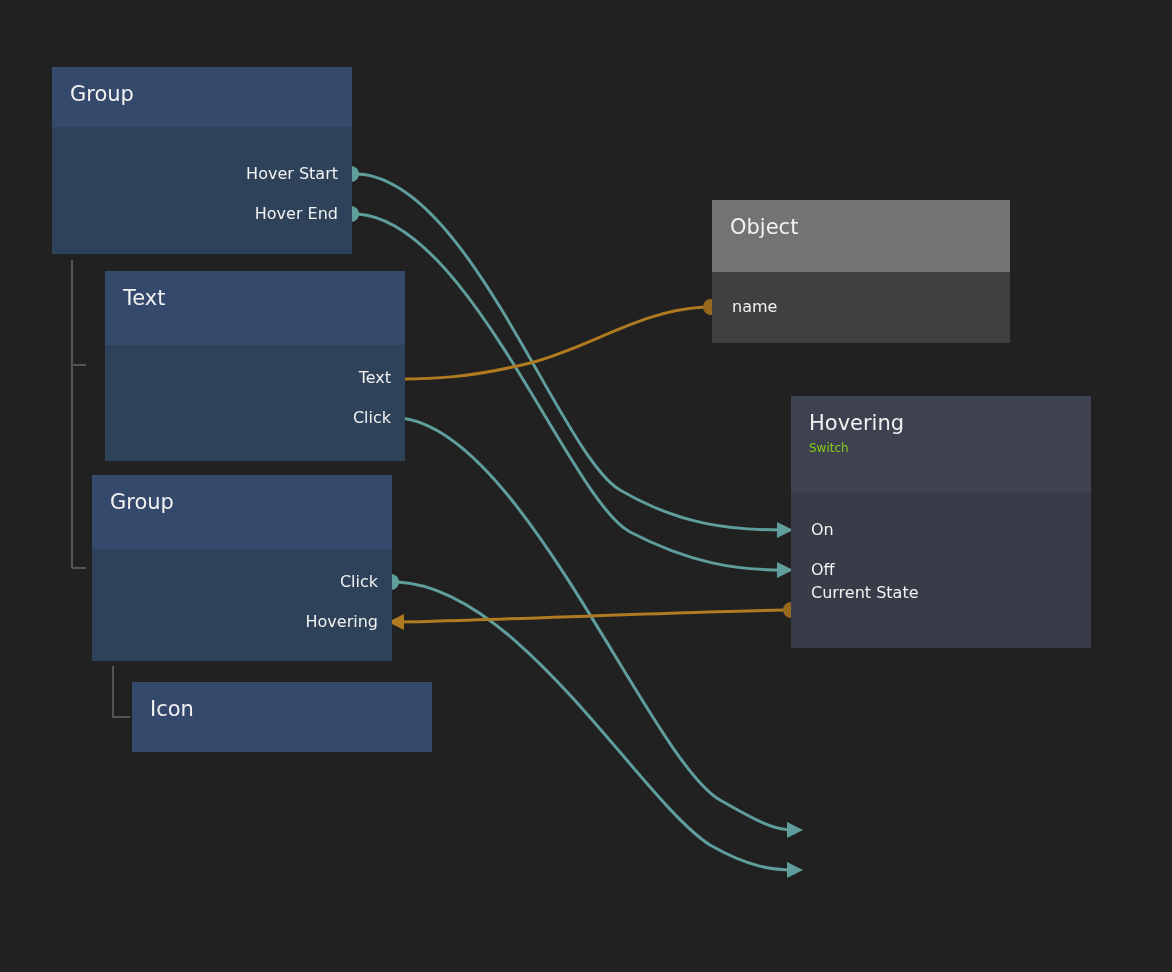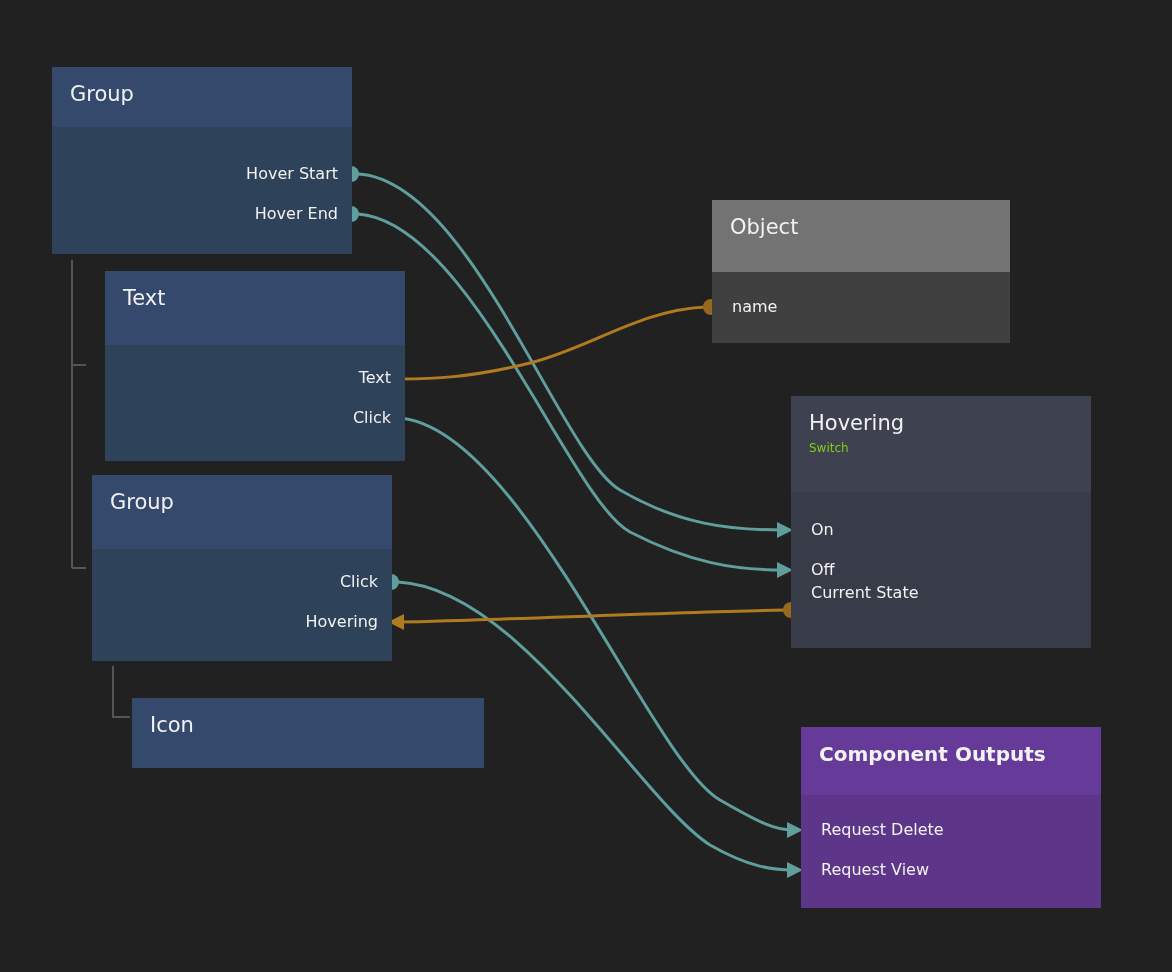--- a/index.html
+++ b/index.html
@@ -150,21 +150,21 @@
     </div>
     <div class="node n-blue" style="left: 92px; top: 475px; width: 300px; height: 186px;">
       <div class="node-header" style="height: 74px;">
         <div class="node-title">Group</div>
       </div>
       <div class="node-body" style="height: 112px;">
         <div class="port out" style="top: 20px;">Click</div>
         <div class="port out" style="top: 60px;">Hovering</div>
       </div>
     </div>
-    <div class="node n-blue" style="left: 132px; top: 682px; width: 352px; height: 70px; margin-top: 16px;">
+    <div class="node n-blue" style="left: 132px; top: 682px; width: 300px; height: 70px;">
       <div class="node-header" style="height: 70px;">
         <div class="node-title">Icon</div>
       </div>
       <div class="node-body" style="height: 0px;"></div>
     </div>
     <div class="node n-olive" style="left: 712px; top: 200px; width: 298px; height: 143px;">
       <div class="node-header" style="height: 72px;">
         <div class="node-title">Object</div>
       </div>
       <div class="node-body" style="height: 71px;">
@@ -175,22 +175,13 @@
       <div class="node-header" style="height: 96px;">
         <div class="node-title">Hovering</div>
         <div class="node-subtitle">Switch</div>
       </div>
       <div class="node-body" style="height: 156px;">
         <div class="port in-left" style="top: 25px;">On</div>
         <div class="port in-left" style="top: 65px;">Off</div>
         <div class="port in-left" style="top: 88px;">Current State</div>
       </div>
     </div>
-    <div class="node n-purple" style="left: 801px; top: 727px; width: 300px; height: 181px;">
-      <div class="node-header" style="height: 68px;">
-        <div class="node-title bold">Component Outputs</div>
-      </div>
-      <div class="node-body" style="height: 113px;">
-        <div class="port in-left" style="top: 22px;">Request Delete</div>
-        <div class="port in-left" style="top: 62px;">Request View</div>
-      </div>
-    </div>
   </div>
 
 </body></html>

